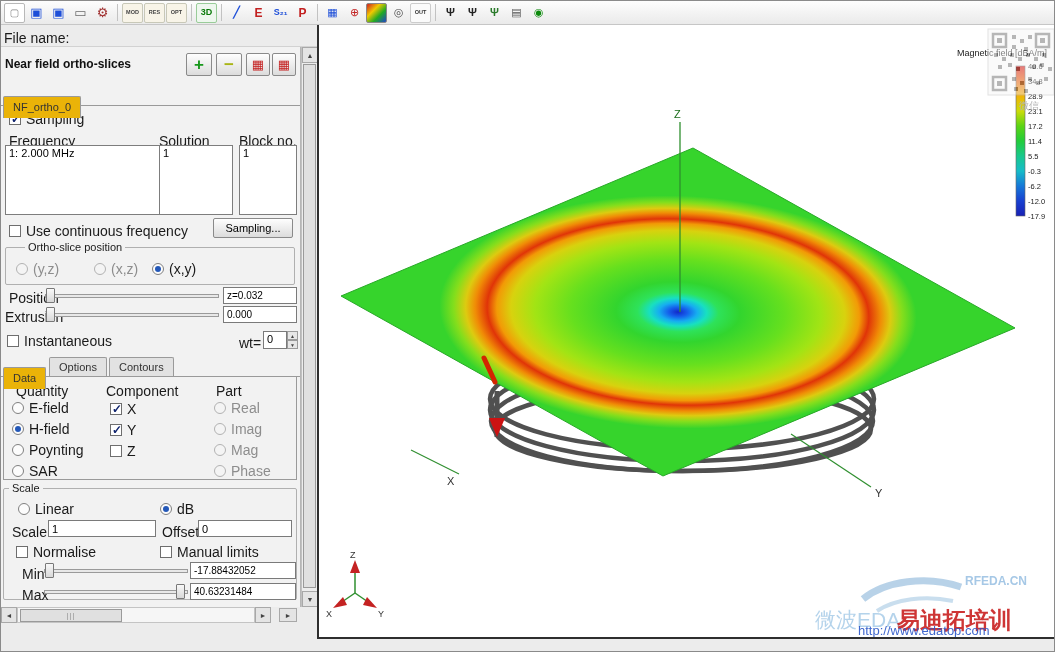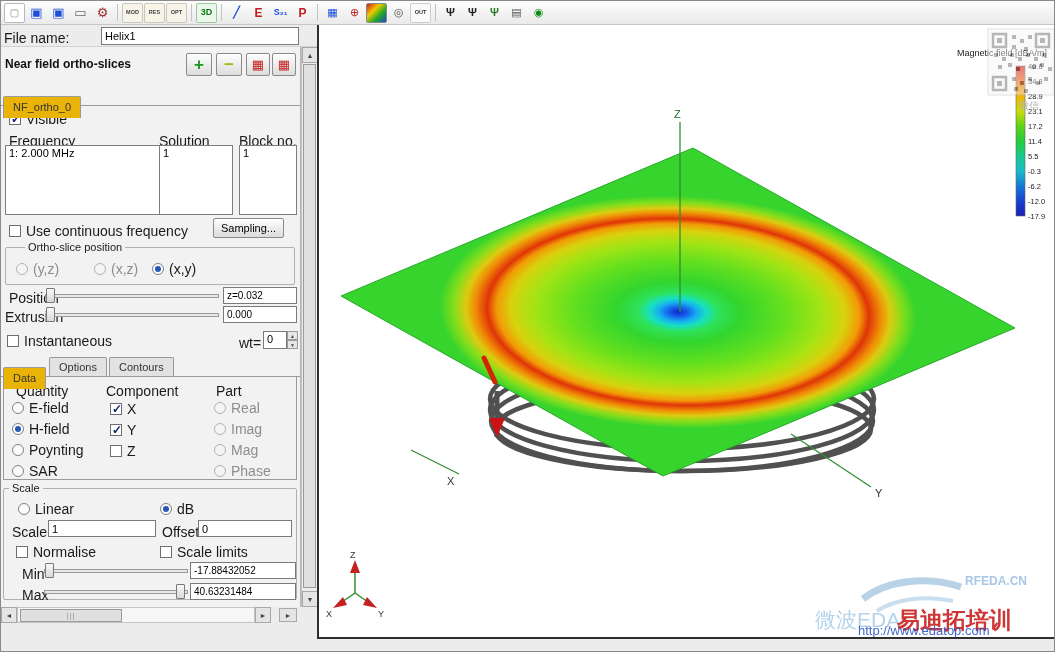--- a/index.html
+++ b/index.html
@@ -110,58 +110,57 @@
     <span class="tbsep"></span>
     <span class="tbi i-ant1">Ψ</span>
     <span class="tbi i-ant2">Ψ</span>
     <span class="tbi i-antc">Ψ</span>
     <span class="tbi i-table">▤</span>
     <span class="tbi i-target">◉</span>
   </div>
 
   <div class="filebar">
     <span class="lbl">File name:</span>
-    <input type="text" value="Helix1" style="">
   </div>
 
   <div class="panel">
     <div class="p-title">Near field ortho-slices</div>
     <div class="btn btn-add" style="left:185px;top:6px;width:26px;height:23px">+</div>
     <div class="btn btn-rm" style="left:215px;top:6px;width:26px;height:23px">−</div>
     <div class="btn btn-redt" style="left:245px;top:6px;width:24px;height:23px">▦</div>
     <div class="btn btn-redt" style="left:271px;top:6px;width:24px;height:23px">▦</div>
 
     <div class="tabstrip" style="left:0;top:37px;width:300px;height:22px">
       <span class="tab active" style="left:2px">NF_ortho_0</span>
     </div>
 
     <div class="row" style="left:8px;top:64px">
       <span class="cb on"></span>
-      <span class="lbl">Visible</span>
+      <span class="lbl">Sampling</span>
     </div>
 
     <span class="lbl" style="position:absolute;left:8px;top:86px">Frequency</span>
     <span class="lbl" style="position:absolute;left:158px;top:86px">Solution</span>
     <span class="lbl" style="position:absolute;left:238px;top:86px">Block no.</span>
 
     <div class="listbox" style="left:4px;top:98px;width:162px;height:70px">
       <div class="li">1: 2.000 MHz</div>
     </div>
     <div class="listbox" style="left:158px;top:98px;width:74px;height:70px">
       <div class="li">1</div>
     </div>
     <div class="listbox" style="left:238px;top:98px;width:58px;height:70px">
       <div class="li">1</div>
     </div>
 
     <div class="row" style="left:8px;top:176px">
       <span class="cb"></span>
       <span class="lbl">Use continuous frequency</span>
     </div>
-    <div class="btn" style="left:212px;top:171px;width:71px;height:20px">Sampling...</div>
+    <div class="btn" style="left:212px;top:171px;width:80px;height:20px">Sampling...</div>
 
     <div class="group" style="left:4px;top:200px;width:290px;height:38px">
       <span class="legend" style="left:19px">Ortho-slice position</span>
       <div class="row" style="left:10px;top:13px">
         <span class="rb dim"></span>
         <span class="lbl dim">(y,z)</span>
       </div>
       <div class="row" style="left:88px;top:13px">
         <span class="rb dim"></span>
         <span class="lbl dim">(x,z)</span>
@@ -273,21 +272,21 @@
       <input class="tinput" style="left: 44px; top: 31px; width: 108px; height: 17px;" value="1">
       <span class="lbl" style="position:absolute;left:158px;top:35px">Offset</span>
       <input class="tinput" style="left: 194px; top: 31px; width: 94px; height: 17px;" value="0">
 
       <div class="row" style="left:12px;top:55px">
         <span class="cb"></span>
         <span class="lbl">Normalise</span>
       </div>
       <div class="row" style="left:156px;top:55px">
         <span class="cb"></span>
-        <span class="lbl">Scale limits</span>
+        <span class="lbl">Manual limits</span>
       </div>
 
       <span class="lbl" style="position:absolute;left:18px;top:77px">Min</span>
       <div class="slider" style="left:40px;top:74px;width:144px">
         <div class="tr"></div>
         <div class="th" style="left:1px"></div>
       </div>
       <div class="vbox" style="left:186px;top:73px;width:106px;height:17px">-17.88432052</div>
 
       <span class="lbl" style="position:absolute;left:18px;top:98px">Max</span>

